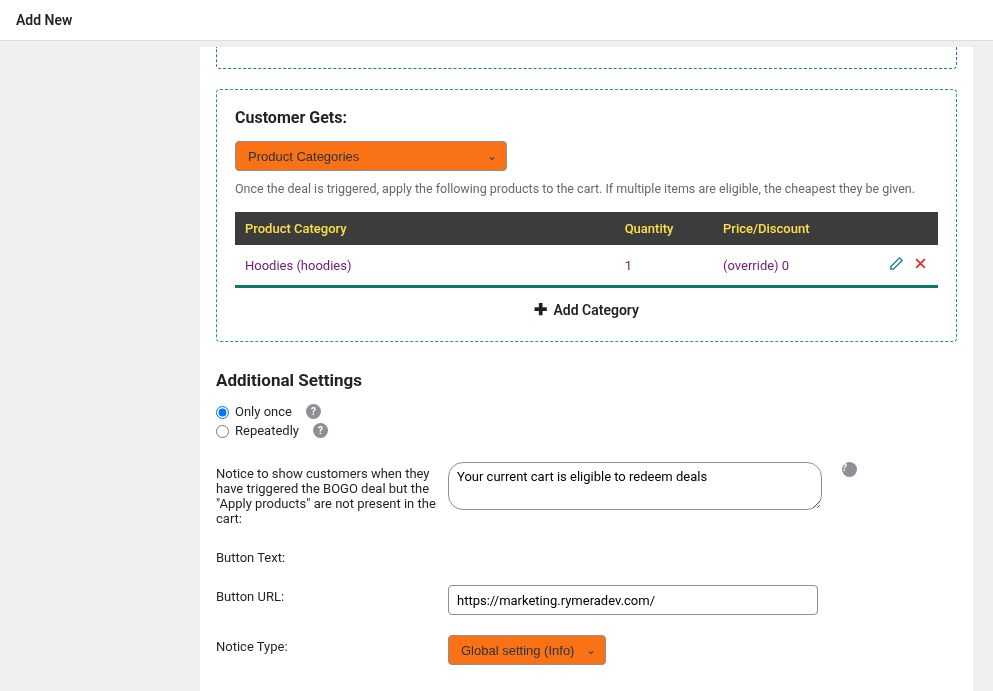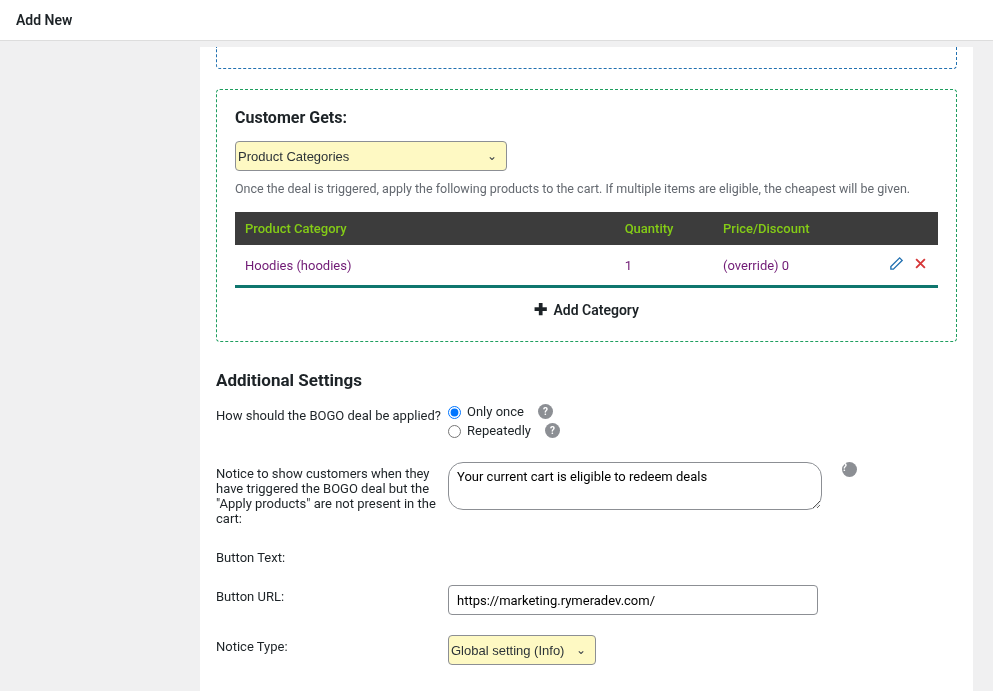--- a/index.html
+++ b/index.html
@@ -4,25 +4,25 @@
 <style>
 * { box-sizing: border-box; margin: 0; padding: 0; }
 body { font-family: -apple-system, BlinkMacSystemFont, "Segoe UI", Roboto, sans-serif; font-size: 13px; color: #1d2327; background: #f0f0f1; }
 .topbar { background: #fff; padding: 12px 16px; border-bottom: 1px solid #ddd; }
 .topbar h3 { font-size: 14px; font-weight: 600; }
 .main-area { padding: 0 0 20px 200px; }
 .content-panel { background: #fff; margin-right: 20px; padding: 0 16px 16px 16px; }
 .customer-gets-box { border: 1.5px dashed #1e9e5e; border-radius: 4px; padding: 18px 18px 22px 18px; margin-top: 20px; }
 .cg-title { font-size: 16px; font-weight: 700; margin-bottom: 14px; }
 .select-wrap { position: relative; display: inline-block; }
-.select-wrap select { appearance: none; -webkit-appearance: none; border: 1px solid #8c8f94; border-radius: 4px; background: #fef9c3; padding: 6px 30px 6px 2px; font-size: 13px; color: #2c3338; min-width: 272px; height: 30px; }
+.select-wrap select { appearance: none; -webkit-appearance: none; border: 1px solid #8c8f94; border-radius: 4px; background: #f97316; padding: 6px 30px 6px 12px; font-size: 13px; color: #2c3338; min-width: 272px; height: 30px; }
 .select-wrap .chev { position: absolute; right: 10px; top: 50%; transform: translateY(-50%); pointer-events: none; font-size: 12px; color: #3c434a; }
 .help-text { color: #646970; font-size: 12.5px; margin-top: 10px; }
 .cat-table { width: 100%; border-collapse: collapse; margin-top: 16px; }
-.cat-table thead th { background: #3c3c3c; color: #84cc16; text-align: left; font-weight: 500; padding: 9px 10px; font-size: 13px; }
+.cat-table thead th { background: #3c3c3c; color: #fde047; text-align: left; font-weight: 500; padding: 9px 10px; font-size: 13px; }
 .cat-table tbody td { border-bottom: 3px solid #0f766e; padding: 11px 10px; font-size: 13px; color: #701a75; }
 .col-cat { width: 54%; }
 .col-qty { width: 14%; }
 .col-price { width: 22%; }
 .col-actions { width: 10%; text-align: right; }
 .actions-cell { text-align: right; }
 .edit-icon, .del-icon { display: inline-block; cursor: pointer; margin-left: 6px; }
 .add-cat-row { text-align: center; padding: 12px 0 0 0; font-weight: 600; font-size: 14px; cursor: pointer; }
 .add-cat-row .plus { font-size: 16px; font-weight: 700; margin-right: 6px; }
 .section-title { font-size: 17px; font-weight: 700; margin: 28px 0 14px 0; }
@@ -55,21 +55,21 @@
     <div class="customer-gets-box">
       <div class="cg-title">Customer Gets:</div>
 
       <div class="select-wrap">
         <select>
           <option>Product Categories</option>
         </select>
         <span class="chev">⌄</span>
       </div>
 
-      <div class="help-text">Once the deal is triggered, apply the following products to the cart. If multiple items are eligible, the cheapest will be given.</div>
+      <div class="help-text">Once the deal is triggered, apply the following products to the cart. If multiple items are eligible, the cheapest they be given.</div>
 
       <table class="cat-table">
         <thead>
           <tr>
             <th class="col-cat">Product Category</th>
             <th class="col-qty">Quantity</th>
             <th class="col-price">Price/Discount</th>
             <th class="col-actions"></th>
           </tr>
         </thead>
@@ -95,21 +95,20 @@
       </table>
 
       <div class="add-cat-row">
         <span class="plus">✚</span><span>Add Category</span>
       </div>
     </div>
 
     <div class="section-title">Additional Settings</div>
 
     <div class="form-row">
-      <div class="form-label-col">How should the BOGO deal be applied?</div>
       <div class="form-field-col">
         <div class="radio-line">
           <input type="radio" name="applymode" checked="" style="">
           <label>Only once</label>
           <span class="help-qmark">?</span>
         </div>
         <div class="radio-line">
           <input type="radio" name="applymode" style="">
           <label>Repeatedly</label>
           <span class="help-qmark">?</span>

